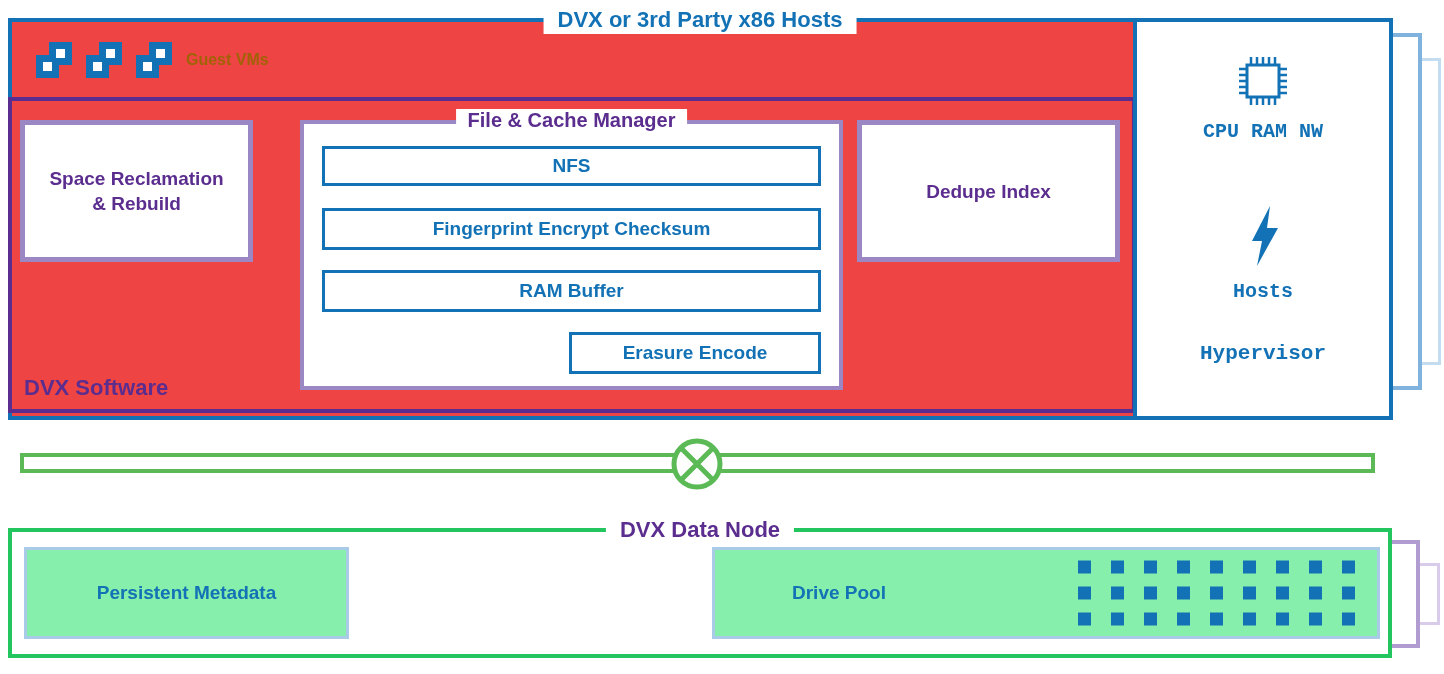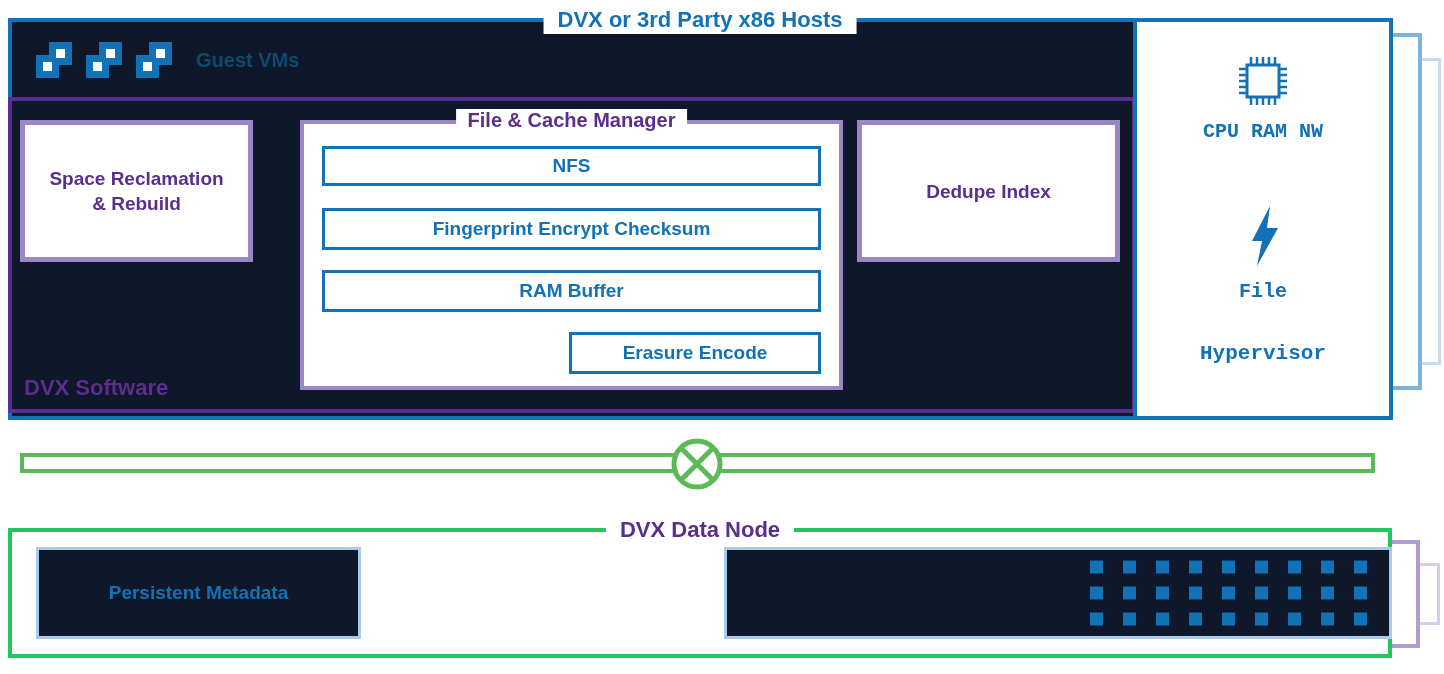--- a/index.html
+++ b/index.html
@@ -3,31 +3,31 @@
 <meta charset="utf-8">
 <style>
   html,body { margin:0; padding:0; background:#ffffff; }
   .canvas {
     position:relative; width:1444px; height:674px; background:#ffffff; overflow:hidden;
     font-family:"Liberation Sans","DejaVu Sans",sans-serif; font-weight:700;
   }
   .abs { position:absolute; }
 
   
-  .host-box { left:8px; top:18px; width:1384px; height:402px; border:4px solid #1272B5; box-sizing:border-box; background:#0f172a; }
+  .host-box { left:8px; top:18px; width:1384px; height:402px; border:4px solid #1272B5; box-sizing:border-box; background:#ef4444; }
   .box-title {
     position:absolute; top:-16px; left:50%; transform:translateX(-50%);
     background:#fff; padding:0 14px; white-space:nowrap; font-size:22px; line-height:28px;
   }
   .blue-text   { color:#1272B5; }
   .purple-text { color:#5B2D8F; }
 
   .guest-row { left:36px; top:40px; height:40px; display:flex; align-items:center; gap:14px; }
   .vm-icon { width:36px; height:36px; display:inline-block; }
-  .guest-label { font-size:20px; color:#0c4a6e; margin-left:10px; }
+  .guest-label { font-size:16px; color:#a16207; }
 
   
   .software-box { left:8px; top:97px; width:1128px; height:316px; border:4px solid #5B2D8F; box-sizing:border-box; background:transparent; }
   .software-label { position:absolute; left:12px; bottom:8px; font-size:22px; color:#5B2D8F; }
 
   .lpurple-box { border:5px solid #9C87C5; box-sizing:border-box; background:#fff;
                  display:flex; align-items:center; justify-content:center; text-align:center; }
   .space-box  { left:20px; top:120px; width:233px; height:142px; }
   .dedupe-box { left:857px; top:120px; width:263px; height:142px; }
   .lpurple-box .lbl { font-size:19px; color:#5B2D8F; white-space:pre-line; line-height:25px; }
@@ -53,22 +53,22 @@
 
   
   .net-bar { left:20px; top:453px; width:1355px; height:20px; border:4px solid #5BBA55; box-sizing:border-box; background:#fff; z-index:1; }
   .net-x   { left:670px; top:437px; width:54px; height:54px; z-index:3; }
 
   
   .node-tab1 { left:1300px; top:540px; width:120px; height:108px; border:4px solid #B09CD0; box-sizing:border-box; background:#fff; z-index:1; }
   .node-tab2 { left:1310px; top:563px; width:130px; height:62px;  border:3px solid #D8CCEA; box-sizing:border-box; background:#fff; z-index:0; }
   .node-box  { left:8px; top:528px; width:1384px; height:130px; border:4px solid #22c55e; box-sizing:border-box; background:#fff; z-index:2; }
 
-  .lblue-box { position:absolute; border:3px solid #AACBE8; box-sizing:border-box; background:#0f172a;
-               display:flex; align-items:center; justify-content:center;margin-left:12px; }
+  .lblue-box { position:absolute; border:3px solid #AACBE8; box-sizing:border-box; background:#86efac;
+               display:flex; align-items:center; justify-content:center; }
   .lblue-box .lbl { font-size:19px; color:#1272B5; }
   .pm-box    { left:12px;  top:15px; width:325px; height:92px; }
   .nvram-box { left:357px; top:15px; width:325px; height:92px; }
   .drive-box { left:700px; top:15px; width:668px; height:92px; justify-content:flex-start; }
   .drive-label { position:absolute; left:24px; width:200px; text-align:center; font-size:19px; color:#1272B5; }
   .drive-grid { position:absolute; right:22px; top:50%; transform:translateY(-50%);
                 display:grid; grid-template-columns:repeat(9,13px); grid-auto-rows:13px; gap:13px 20px; }
   .drive-cell { width:13px; height:13px; background:#1272B5; }
 </style>
 </head>
@@ -149,21 +149,21 @@
                                     M5 17H13 M5 23H13 M5 29H13 M5 35H13 M5 41H13
                                     M45 17H53 M45 23H53 M45 29H53 M45 35H53 M45 41H53"></path>
       </svg>
     </div>
     <div class="hyp-item hyp-label" style="top:98px;">CPU RAM NW</div>
     <div class="hyp-item" style="top:182px;">
       <svg width="40" height="64" viewBox="0 0 40 64">
           <path d="M27 2 L9 37 H19 L14 62 L35 24 H24 Z" fill="#1272B5"></path>
         </svg>
     </div>
-    <div class="hyp-item hyp-label" style="top:258px;">File</div>
+    <div class="hyp-item hyp-label" style="top:258px;">Hosts</div>
     <div class="hyp-item hyp-title" style="top:320px;">Hypervisor</div>
   </div>
 
   <div class="abs net-bar"></div>
   <div class="abs net-x">
     <svg width="54" height="54" viewBox="0 0 54 54">
       <circle cx="27" cy="27" r="23" fill="#ffffff" stroke="#5BBA55" stroke-width="5"></circle>
       <path d="M11 11 L43 43 M43 11 L11 43" stroke="#5BBA55" stroke-width="5"></path>
     </svg>
   </div>
@@ -171,20 +171,21 @@
   <div class="abs node-tab1"></div>
   <div class="abs node-tab2"></div>
 
   <div class="abs node-box">
     <div class="box-title purple-text">DVX Data Node</div>
 
     <div class="lblue-box pm-box">
       <span class="lbl">Persistent Metadata</span>
     </div>
     <div class="lblue-box drive-box">
+      <span class="drive-label">Drive Pool</span>
       <span class="drive-grid">
           <span class="drive-cell"></span>
           <span class="drive-cell"></span>
           <span class="drive-cell"></span>
           <span class="drive-cell"></span>
           <span class="drive-cell"></span>
           <span class="drive-cell"></span>
           <span class="drive-cell"></span>
           <span class="drive-cell"></span>
           <span class="drive-cell"></span>

